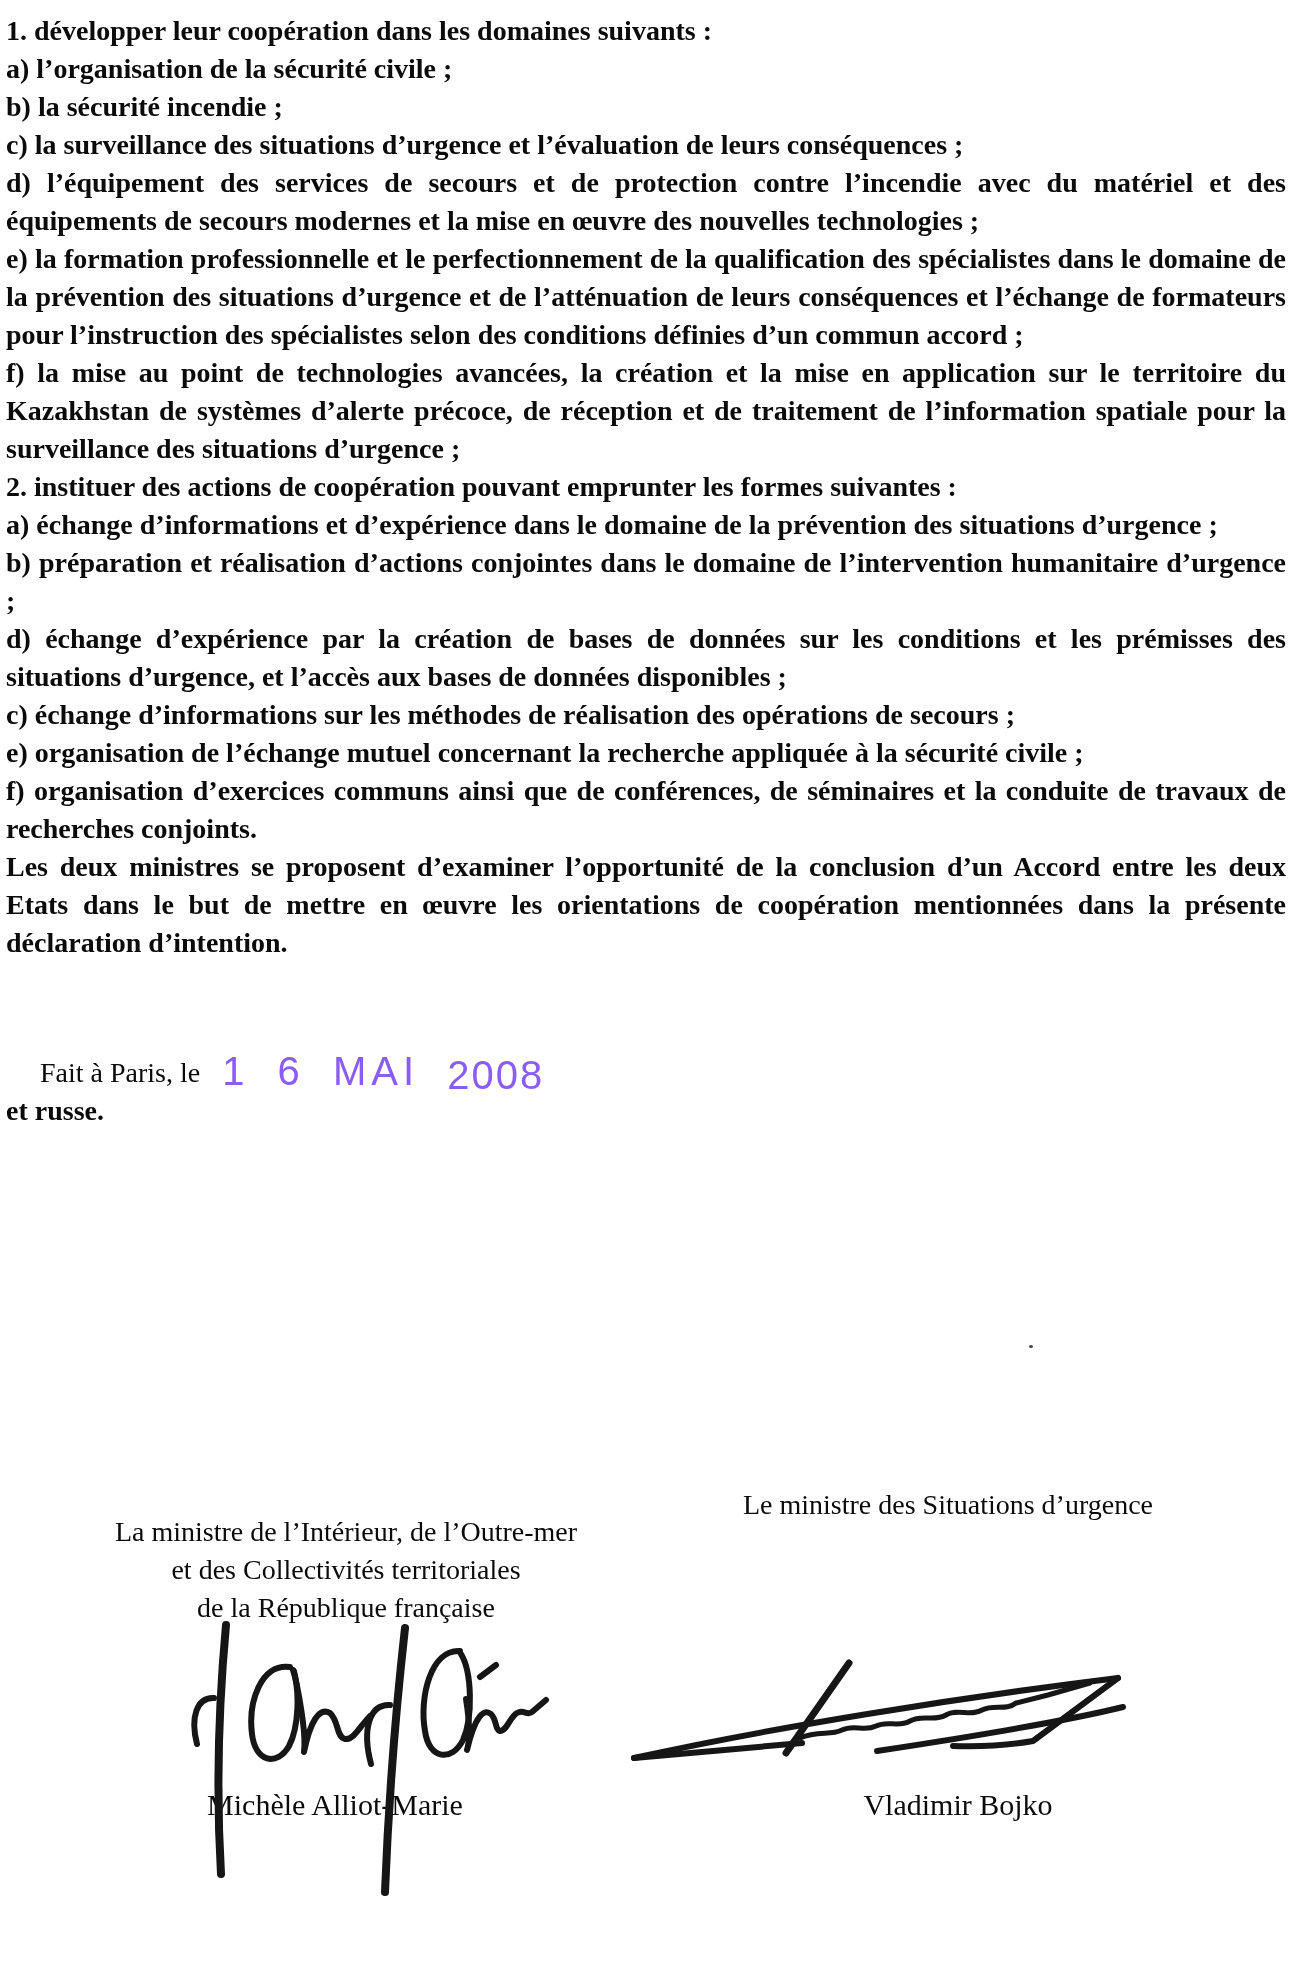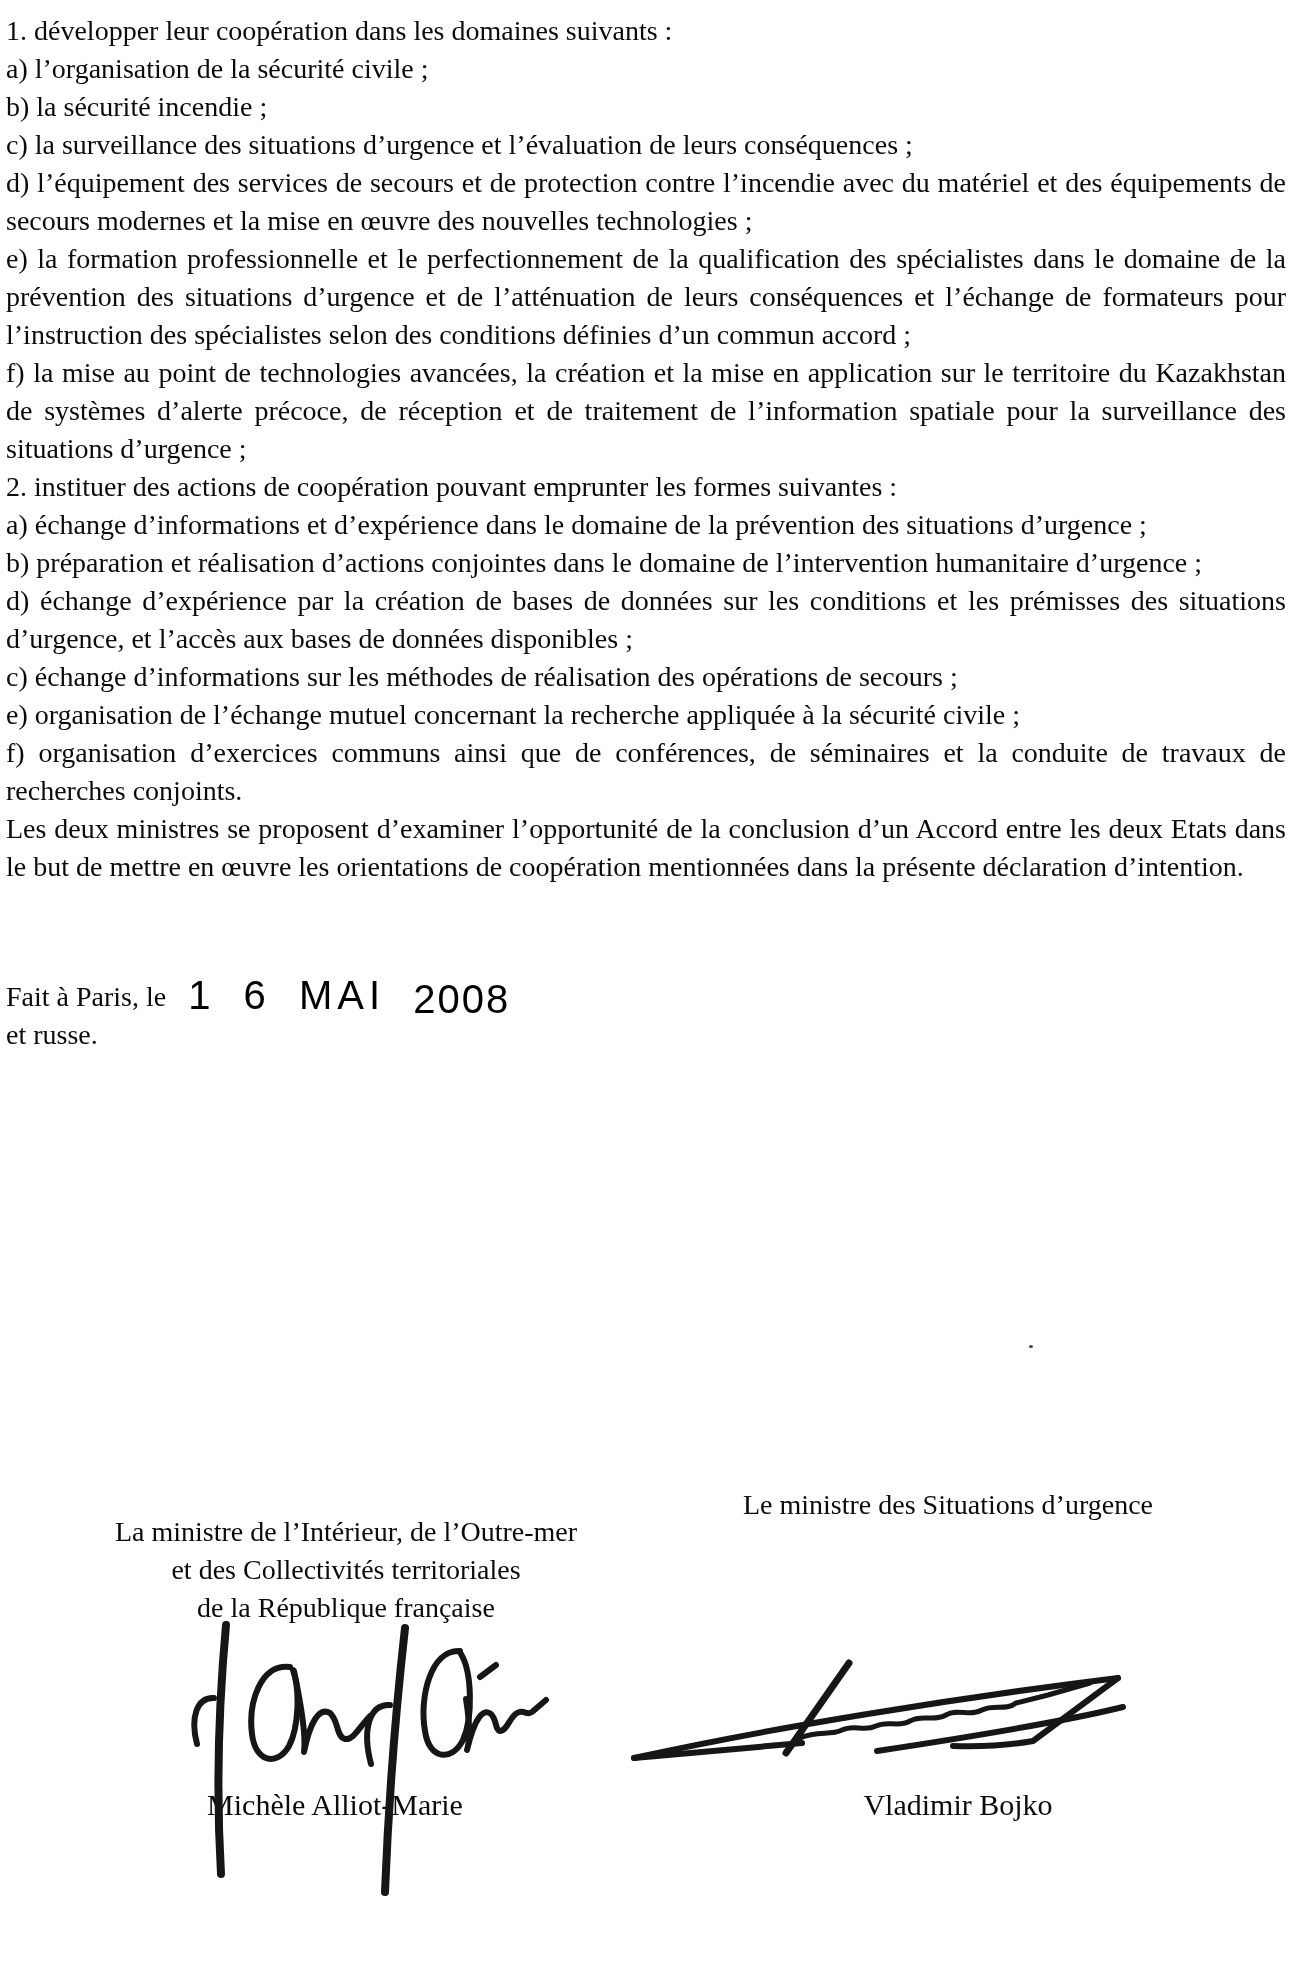--- a/index.html
+++ b/index.html
@@ -13,41 +13,42 @@
     line-height: 38px;
     color: #0b0b0b;
     overflow: hidden;
   }
   .content {
     position: absolute;
     left: 6px;
     top: 12px;
     width: 1280px;
   }
-  .content p { margin: 0; }
+  .content p { margin: 0; font-weight: bold; }
   .just { text-align: justify; }
   .heading-1 { margin-bottom: 42px; }
   .heading-2 { margin-top: 40px; margin-bottom: 42px; }
   .closing { margin-top: 40px; }
   .date-line {
     margin-top: 92px;
     display: flex;
     align-items: flex-start;
     white-space: nowrap;
+    margin-left: 34px;
   }
   .stamp {
     font-family: "Liberation Sans", "DejaVu Sans", sans-serif;
     font-size: 40px;
     line-height: 38px;
     letter-spacing: 5px;
     word-spacing: 12px;
     margin-left: 22px;
     position: relative;
     top: -2px;
-    color: #000000;
+    color: #8b5cf6;
   }
   .stamp .year { position: relative; top: 4px; letter-spacing: 2px; }
   .date-right { margin-left: auto; }
   .sig-title {
     position: absolute;
     text-align: center;
     line-height: 38px;
   }
   .sig-title-left  { left: 36px;  top: 1513px; width: 620px; }
   .sig-title-right { left: 688px; top: 1486px; width: 520px; }

